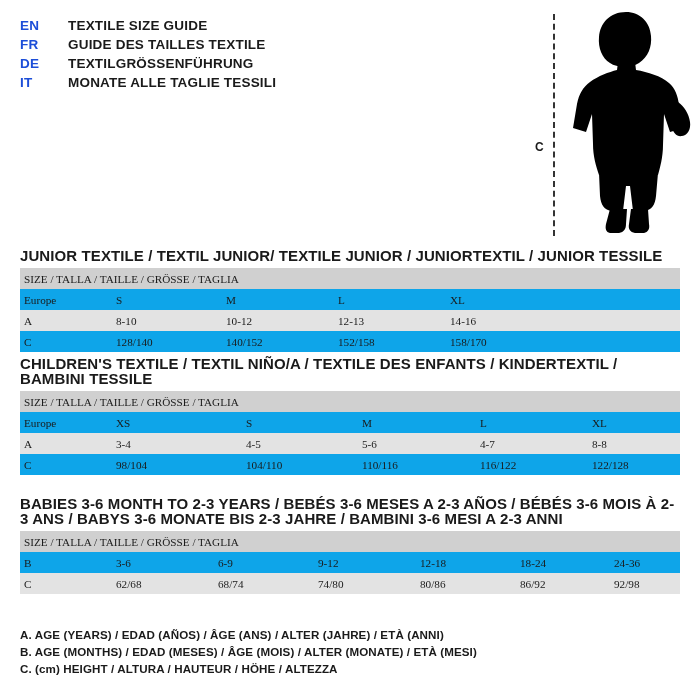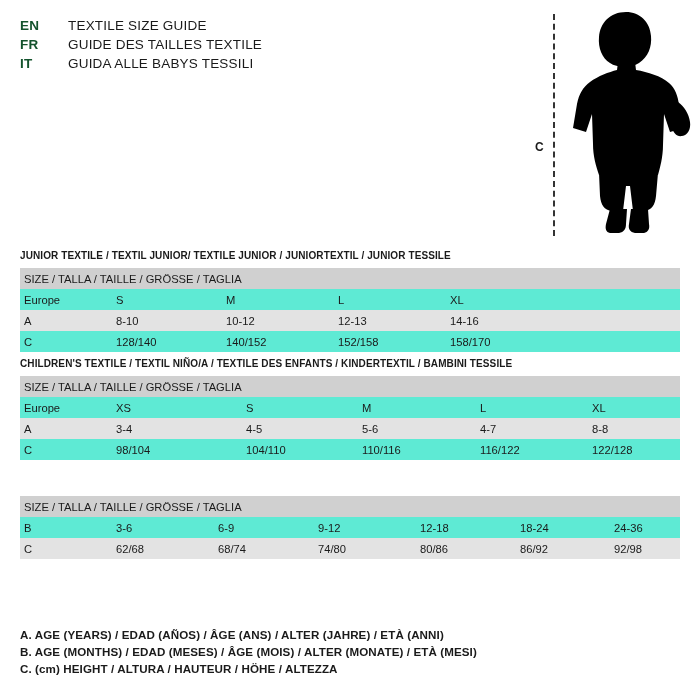--- a/index.html
+++ b/index.html
@@ -31,25 +31,25 @@
   .lang-row {
     display: flex;
     align-items: baseline;
     height: 19px;
   }
   .lang-code {
     width: 48px;
     font-size: 13.5px;
     font-weight: bold;
     letter-spacing: 0.3px;
-    color: #14532d;
+    color: #1d4ed8;
   }
   .lang-title {
     font-size: 13.5px;
-    font-weight: normal;
+    font-weight: bold;
     letter-spacing: 0.2px;
     color: #1a1a1a;
   }
 
   
   .figure-area {
     position: absolute;
     top: 8px;
     left: 520px;
     width: 176px;
@@ -79,49 +79,50 @@
     top: 2px;
   }
 
   
   .section {
     position: absolute;
     left: 20px;
     width: 660px;
   }
   .section-title {
-    font-size: 10px;
+    font-size: 15px;
     font-weight: bold;
     letter-spacing: 0.1px;
     color: #1a1a1a;
     line-height: 15px;
     margin-bottom: 5px;
   }
   table.size-table {
     border-collapse: collapse;
     width: 660px;
     table-layout: fixed;
+    font-family: Liberation Serif, serif;
   }
   table.size-table td {
     font-size: 11.2px;
     padding: 2px 0 2px 4px;
     height: 17px;
     color: #1a1a1a;
     white-space: nowrap;
   }
   tr.row-head td {
     background: #d0d0d0;
     font-weight: normal;
     font-size: 11.2px;
   }
   tr.row-alt td {
     background: #e3e3e3;
   }
   tr.row-plain td {
-    background: #5eead4;
+    background: #0ea5e9;
   }
   .label-cell {
     font-weight: normal;
   }
 
   
   .legend {
     position: absolute;
     left: 20px;
     top: 626px;
@@ -143,22 +144,26 @@
   <div class="header">
     <div class="lang-row">
       <span class="lang-code">EN</span>
       <span class="lang-title">TEXTILE SIZE GUIDE</span>
     </div>
     <div class="lang-row">
       <span class="lang-code">FR</span>
       <span class="lang-title">GUIDE DES TAILLES TEXTILE</span>
     </div>
     <div class="lang-row">
+      <span class="lang-code">DE</span>
+      <span class="lang-title">TEXTILGRÖSSENFÜHRUNG</span>
+    </div>
+    <div class="lang-row">
       <span class="lang-code">IT</span>
-      <span class="lang-title">GUIDA ALLE BABYS TESSILI</span>
+      <span class="lang-title">MONATE ALLE TAGLIE TESSILI</span>
     </div>
   </div>
 
   <div class="figure-area">
     <div class="dash-line"></div>
     <div class="c-label">C</div>
     <svg class="figure-svg" width="126" height="228" viewBox="0 0 126 228">
       <g fill="#000000">
 
         <path d="M60 2 C44 2 34 13 33 27 C32 38 36 48 44 53 C51 58 65 58 73 53 C82 47 86 37 85 26 C84 12 74 2 60 2 Z"></path>
@@ -261,20 +266,21 @@
           <td>104/110</td>
           <td>110/116</td>
           <td>116/122</td>
           <td>122/128</td>
         </tr>
       </tbody>
     </table>
   </div>
 
   <div class="section" style="top:496px;">
+    <div class="section-title">BABIES 3-6 MONTH TO 2-3 YEARS / BEBÉS 3-6 MESES A 2-3 AÑOS / BÉBÉS 3-6 MOIS À 2-3 ANS / BABYS 3-6 MONATE BIS 2-3 JAHRE / BAMBINI 3-6 MESI A 2-3 ANNI</div>
     <table class="size-table">
       <colgroup>
         <col style="width:92px">
           <col style="width:102px">
           <col style="width:100px">
           <col style="width:102px">
           <col style="width:100px">
           <col style="width:94px">
           <col style="width:70px">
       </colgroup>

